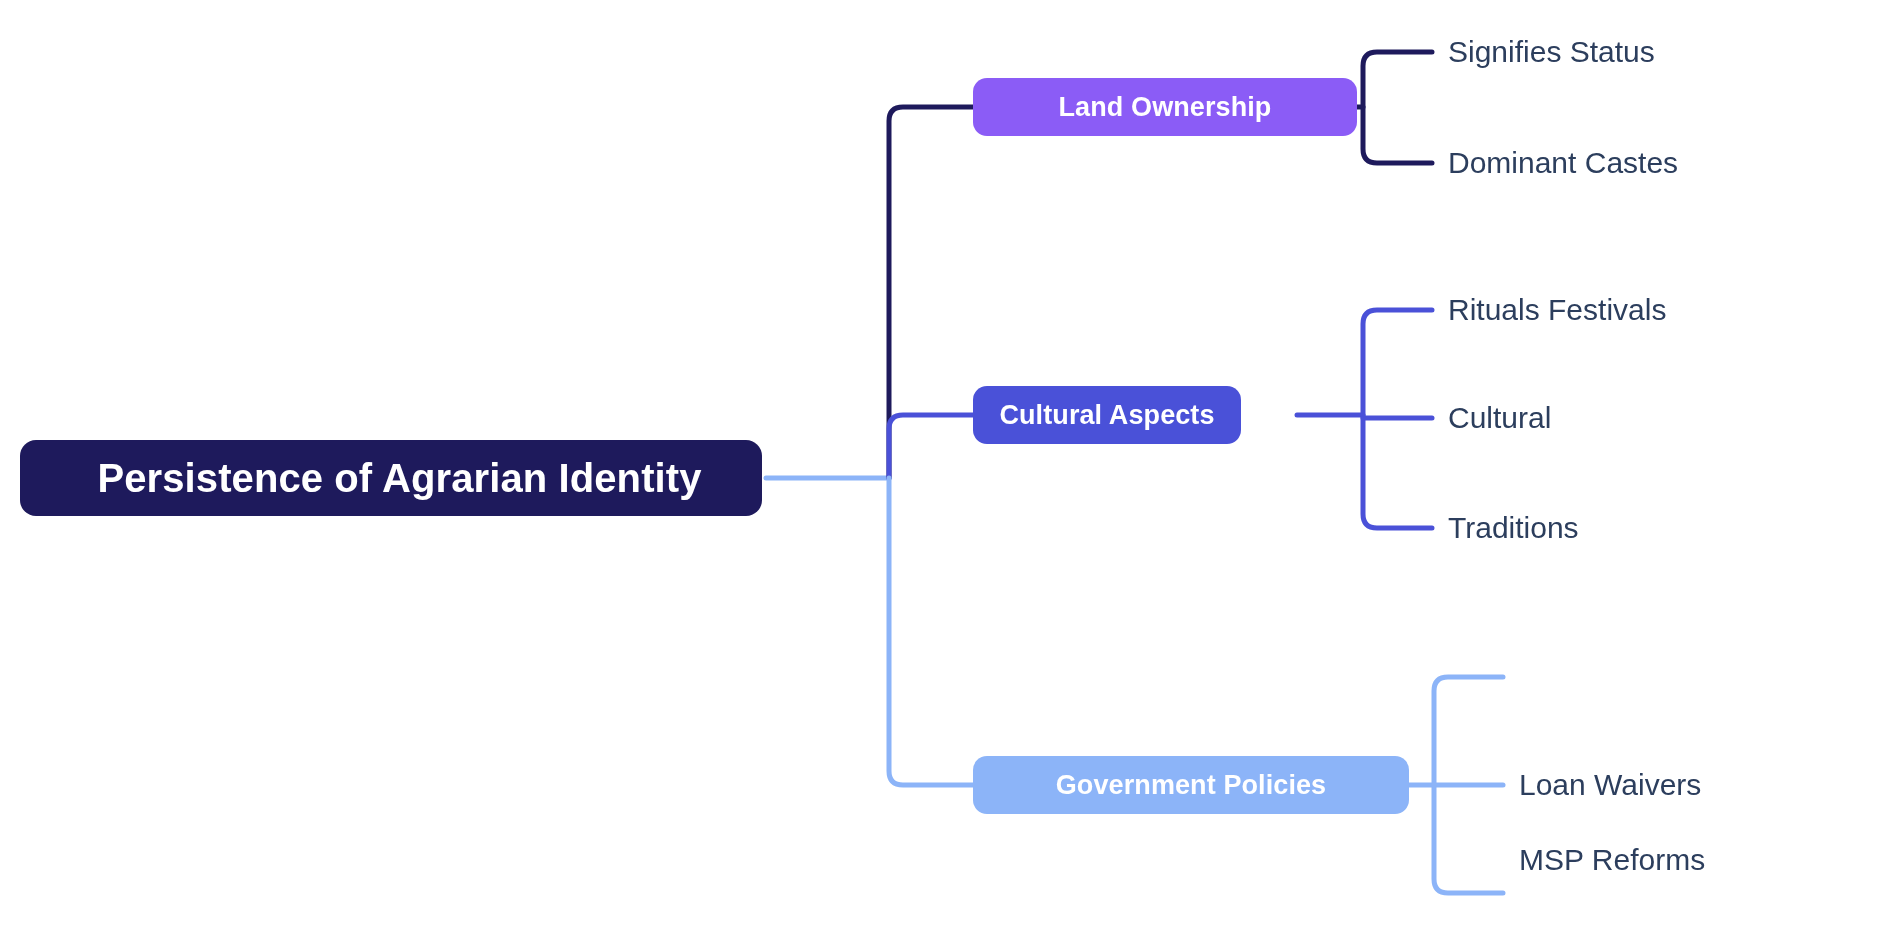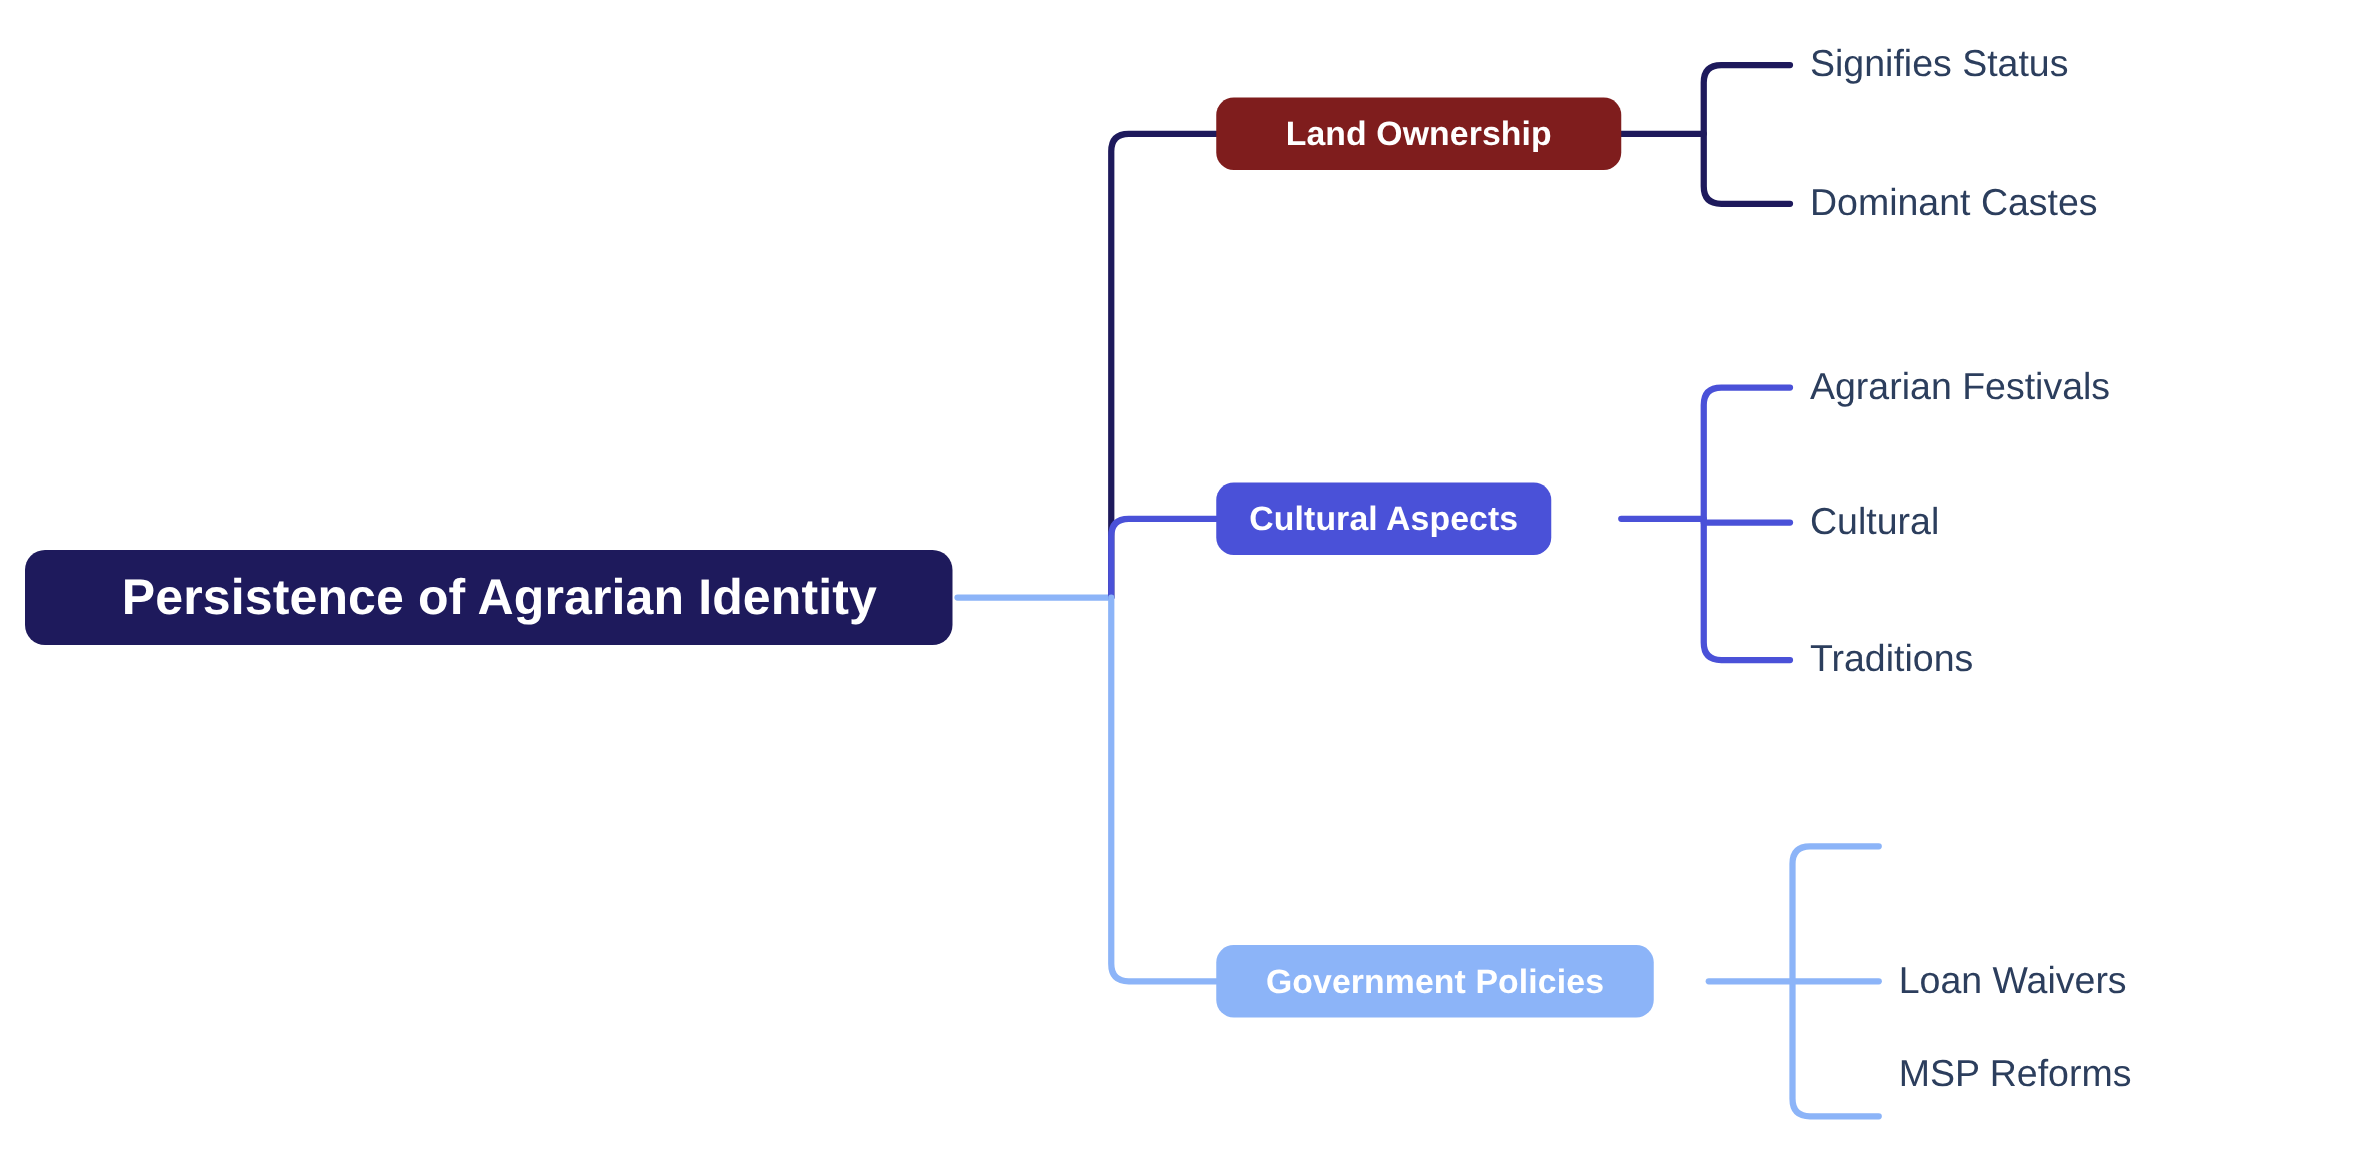--- a/index.html
+++ b/index.html
@@ -49,34 +49,34 @@
     border-radius: 16px;
     padding-left: 17px;
   }
   .node-branch {
     height: 58px;
     font-size: 27px;
   }
   .node-b0 {
     left: 973px;
     top: 78px;
-    width: 324px;
-    background: #7f1d1d;
+    width: 384px;
+    background: #8b5cf6;
     justify-content: center;
   }
   .node-b1 {
     left: 973px;
     top: 386px;
     width: 268px;
     background: #4a51d8;
   }
   .node-b2 {
     left: 973px;
     top: 756px;
-    width: 350px;
+    width: 436px;
     background: #8cb4f8;
   }
   .leaf {
     position: absolute;
     font-size: 30px;
     color: #2c3e5d;
     white-space: nowrap;
     transform: translateY(-50%);
     font-weight: normal;
     text-align: center;
@@ -114,20 +114,20 @@
   <div class="node node-branch node-b1">
     <span>Cultural Aspects</span>
   </div>
   <div class="node node-branch node-b2">
     <span>Government Policies</span>
   </div>
 
   <div class="leaf" style="left:1448px; top:52px;">Signifies Status</div>
   <div class="leaf" style="left:1448px; top:163px;">Dominant Castes</div>
 
-  <div class="leaf" style="left:1448px; top:310px;">Agrarian Festivals</div>
+  <div class="leaf" style="left:1448px; top:310px;">Rituals Festivals</div>
   <div class="leaf" style="left:1448px; top:418px;">Cultural</div>
   <div class="leaf" style="left:1448px; top:528px;">Traditions</div>
 
   <div class="leaf" style="left:1519px; top:785px;">Loan Waivers</div>
   <div class="leaf" style="left:1519px; top:860px;">MSP Reforms</div>
 
 </div>
 
 </body></html>

